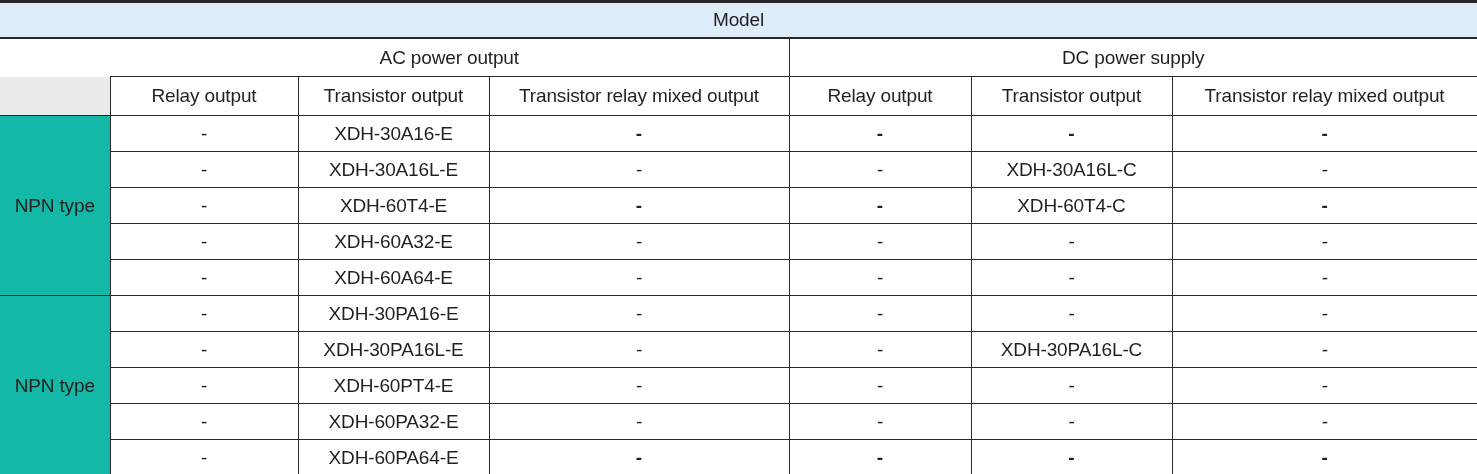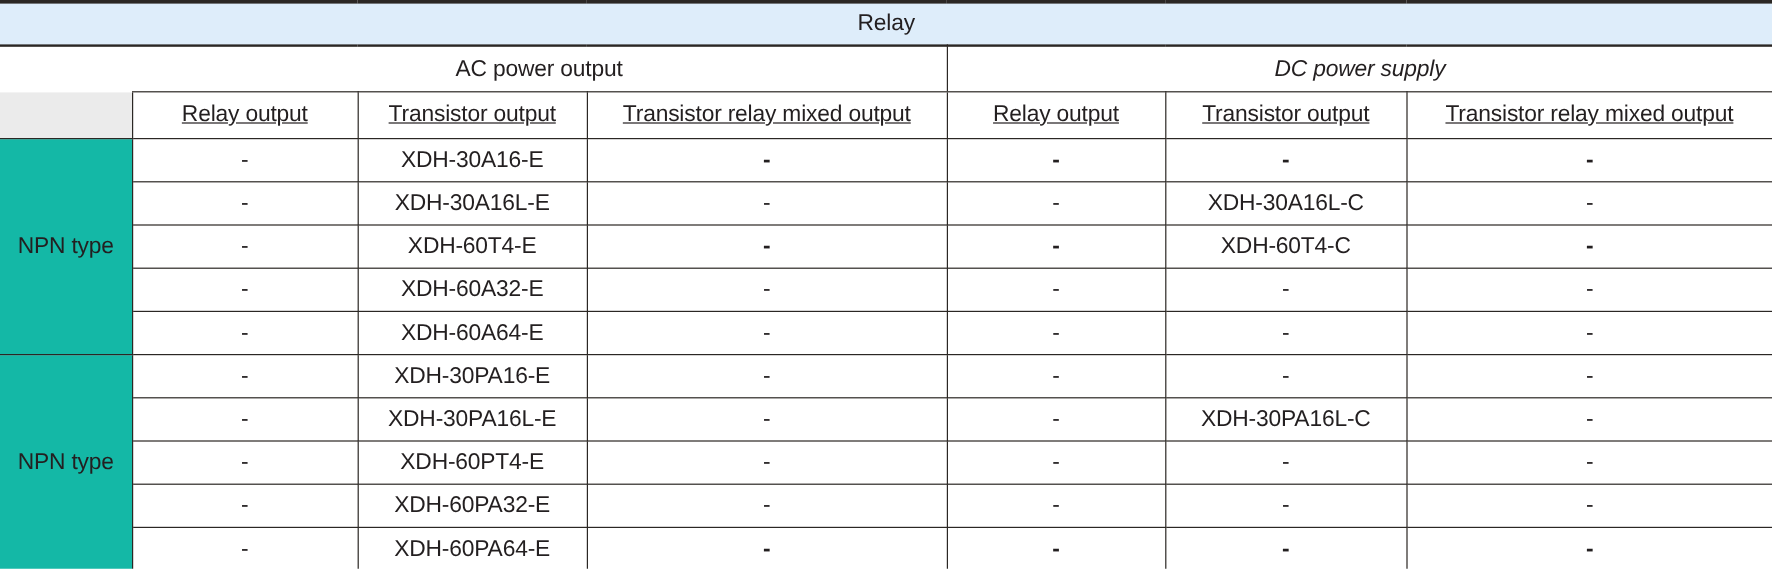--- a/index.html
+++ b/index.html
@@ -48,33 +48,31 @@
     font-size: 20px;
     height: 37px;
     background: #ffffff;
     border-top: none !important;
     border-left: none !important;
     border-right: none !important;
     border-bottom: 1px solid #2b2724 !important;
   }
   .supply-head.left-sep {
     border-left: 1px solid #2b2724 !important;
-    font-style: italic;
   }
   .supply-blank {
     border: none !important;
     background: #ffffff;
   }
   
   .col-head {
     height: 38px;
     font-size: 19px;
     background: #ffffff;
     border-top: none !important;
-    text-decoration: underline;
   }
   .corner-cell {
     background: #ebebeb;
     border-left: none !important;
     border-top: none !important;
   }
   
   .type-cell {
     background: #14b8a6;
     font-size: 19px;
@@ -108,21 +106,21 @@
     <col style="width:110px">
     <col style="width:188px">
     <col style="width:191px">
     <col style="width:300px">
     <col style="width:182px">
     <col style="width:201px">
     <col style="width:305px">
   </colgroup>
   <tbody>
     <tr>
-      <td class="model-banner" colspan="7">Relay</td>
+      <td class="model-banner" colspan="7">Model</td>
     </tr>
     <tr>
       <td class="supply-blank"></td>
       <td class="supply-head" colspan="3">AC power output</td>
       <td class="supply-head left-sep" colspan="3">DC power supply</td>
     </tr>
     <tr>
       <td class="col-head corner-cell"></td>
       <td class="col-head nowrap">Relay output</td>
       <td class="col-head nowrap">Transistor output</td>

